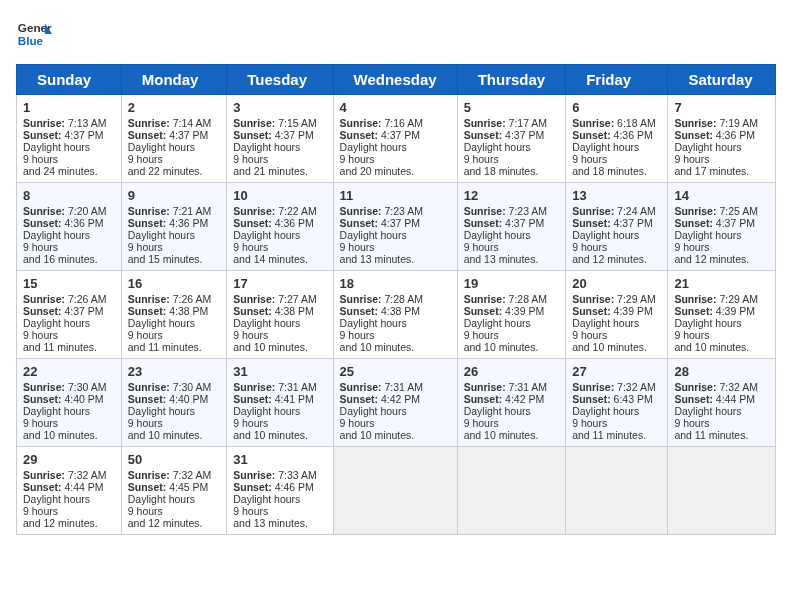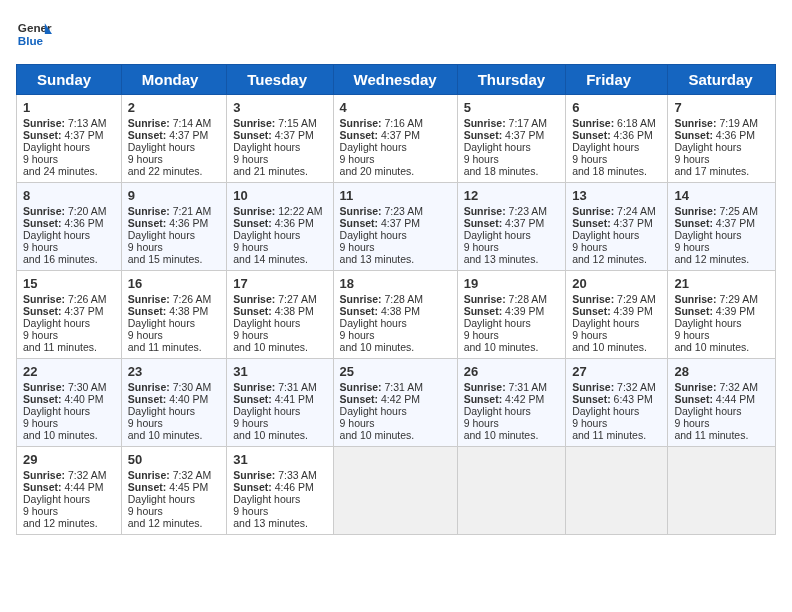--- a/index.html
+++ b/index.html
@@ -109,21 +109,21 @@
         <td><span class="day-num">2</span><span style="font-weight: bold;">Sunrise: </span><span>7:14 AM</span><br><span style="font-weight: bold;">Sunset: </span><span>4:37 PM</span><br><span>Daylight hours</span><br><span>9 hours</span><br><span>and 22 minutes.</span></td>
         <td><span class="day-num">3</span><span style="font-weight: bold;">Sunrise: </span><span>7:15 AM</span><br><span style="font-weight: bold;">Sunset: </span><span>4:37 PM</span><br><span>Daylight hours</span><br><span>9 hours</span><br><span>and 21 minutes.</span></td>
         <td><span class="day-num">4</span><span style="font-weight: bold;">Sunrise: </span><span>7:16 AM</span><br><span style="font-weight: bold;">Sunset: </span><span>4:37 PM</span><br><span>Daylight hours</span><br><span>9 hours</span><br><span>and 20 minutes.</span></td>
         <td><span class="day-num">5</span><span style="font-weight: bold;">Sunrise: </span><span>7:17 AM</span><br><span style="font-weight: bold;">Sunset: </span><span>4:37 PM</span><br><span>Daylight hours</span><br><span>9 hours</span><br><span>and 18 minutes.</span></td>
         <td><span class="day-num">6</span><span style="font-weight: bold;">Sunrise: </span><span>6:18 AM</span><br><span style="font-weight: bold;">Sunset: </span><span>4:36 PM</span><br><span>Daylight hours</span><br><span>9 hours</span><br><span>and 18 minutes.</span></td>
         <td><span class="day-num">7</span><span style="font-weight: bold;">Sunrise: </span><span>7:19 AM</span><br><span style="font-weight: bold;">Sunset: </span><span>4:36 PM</span><br><span>Daylight hours</span><br><span>9 hours</span><br><span>and 17 minutes.</span></td>
       </tr>
       <tr>
         <td><span class="day-num">8</span><span style="font-weight: bold;">Sunrise: </span><span>7:20 AM</span><br><span style="font-weight: bold;">Sunset: </span><span>4:36 PM</span><br><span>Daylight hours</span><br><span>9 hours</span><br><span>and 16 minutes.</span></td>
         <td><span class="day-num">9</span><span style="font-weight: bold;">Sunrise: </span><span>7:21 AM</span><br><span style="font-weight: bold;">Sunset: </span><span>4:36 PM</span><br><span>Daylight hours</span><br><span>9 hours</span><br><span>and 15 minutes.</span></td>
-        <td><span class="day-num">10</span><span style="font-weight: bold;">Sunrise: </span><span>12:22 AM</span><br><span style="font-weight: bold;">Sunset: </span><span>4:36 PM</span><br><span>Daylight hours</span><br><span>9 hours</span><br><span>and 14 minutes.</span></td>
+        <td><span class="day-num">10</span><span style="font-weight: bold;">Sunrise: </span><span>7:22 AM</span><br><span style="font-weight: bold;">Sunset: </span><span>4:36 PM</span><br><span>Daylight hours</span><br><span>9 hours</span><br><span>and 14 minutes.</span></td>
         <td><span class="day-num">11</span><span style="font-weight: bold;">Sunrise: </span><span>7:23 AM</span><br><span style="font-weight: bold;">Sunset: </span><span>4:37 PM</span><br><span>Daylight hours</span><br><span>9 hours</span><br><span>and 13 minutes.</span></td>
         <td><span class="day-num">12</span><span style="font-weight: bold;">Sunrise: </span><span>7:23 AM</span><br><span style="font-weight: bold;">Sunset: </span><span>4:37 PM</span><br><span>Daylight hours</span><br><span>9 hours</span><br><span>and 13 minutes.</span></td>
         <td><span class="day-num">13</span><span style="font-weight: bold;">Sunrise: </span><span>7:24 AM</span><br><span style="font-weight: bold;">Sunset: </span><span>4:37 PM</span><br><span>Daylight hours</span><br><span>9 hours</span><br><span>and 12 minutes.</span></td>
         <td><span class="day-num">14</span><span style="font-weight: bold;">Sunrise: </span><span>7:25 AM</span><br><span style="font-weight: bold;">Sunset: </span><span>4:37 PM</span><br><span>Daylight hours</span><br><span>9 hours</span><br><span>and 12 minutes.</span></td>
       </tr>
       <tr>
         <td><span class="day-num">15</span><span style="font-weight: bold;">Sunrise: </span><span>7:26 AM</span><br><span style="font-weight: bold;">Sunset: </span><span>4:37 PM</span><br><span>Daylight hours</span><br><span>9 hours</span><br><span>and 11 minutes.</span></td>
         <td><span class="day-num">16</span><span style="font-weight: bold;">Sunrise: </span><span>7:26 AM</span><br><span style="font-weight: bold;">Sunset: </span><span>4:38 PM</span><br><span>Daylight hours</span><br><span>9 hours</span><br><span>and 11 minutes.</span></td>
         <td><span class="day-num">17</span><span style="font-weight: bold;">Sunrise: </span><span>7:27 AM</span><br><span style="font-weight: bold;">Sunset: </span><span>4:38 PM</span><br><span>Daylight hours</span><br><span>9 hours</span><br><span>and 10 minutes.</span></td>
         <td><span class="day-num">18</span><span style="font-weight: bold;">Sunrise: </span><span>7:28 AM</span><br><span style="font-weight: bold;">Sunset: </span><span>4:38 PM</span><br><span>Daylight hours</span><br><span>9 hours</span><br><span>and 10 minutes.</span></td>

